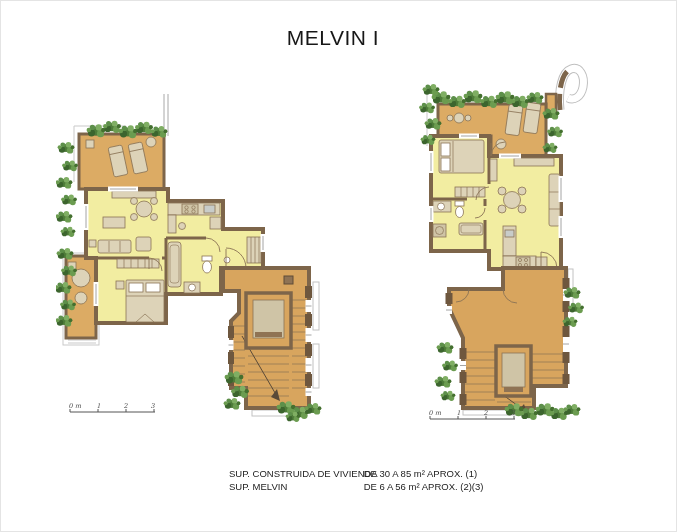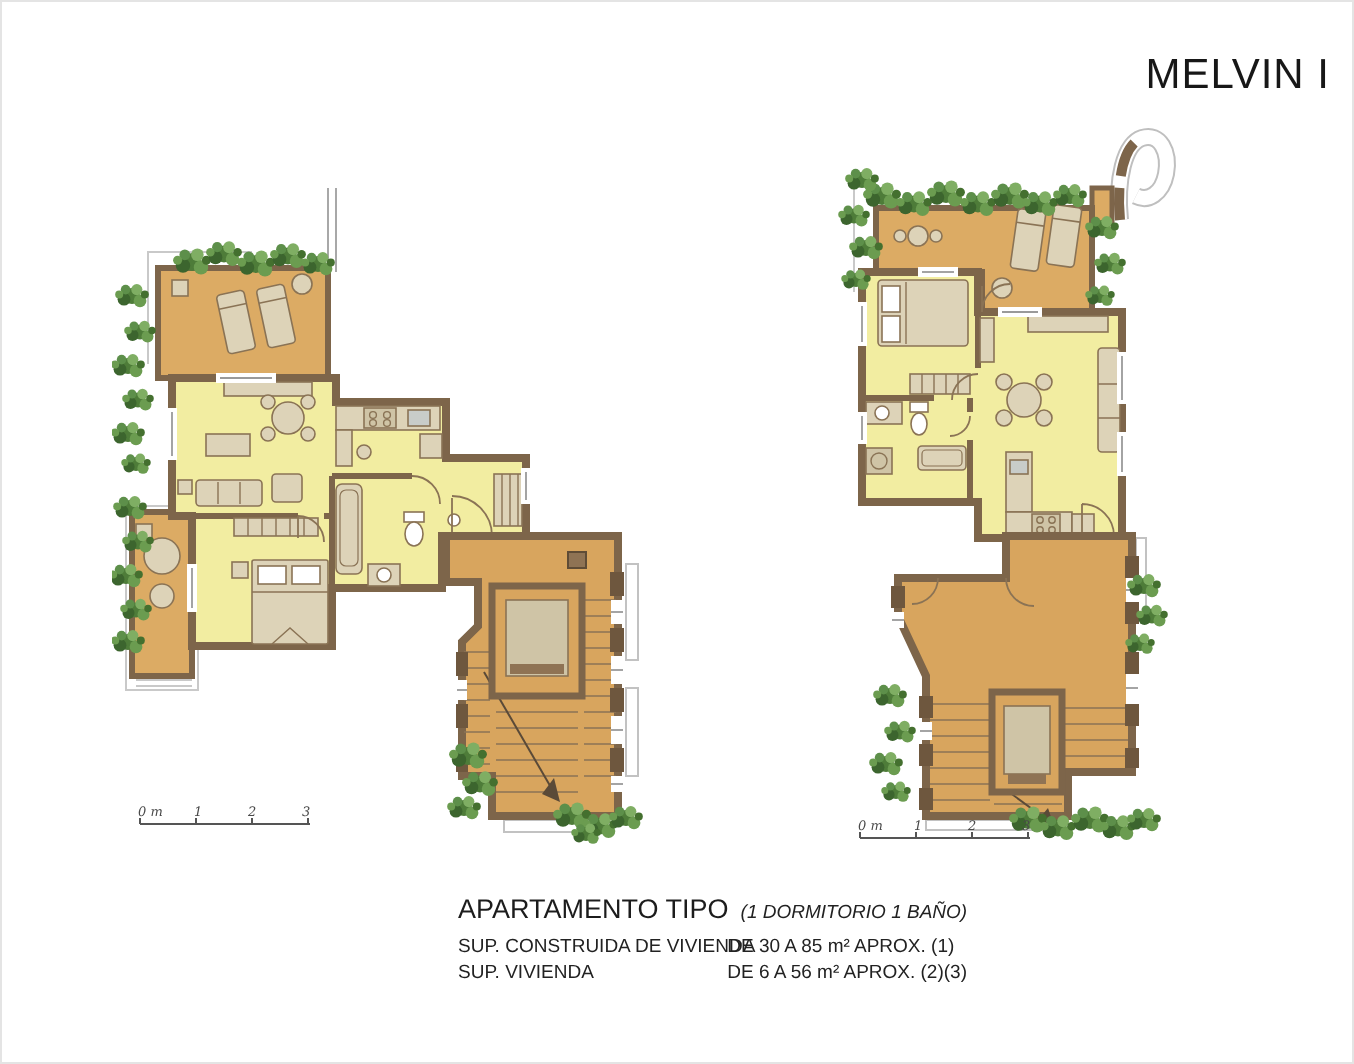--- a/index.html
+++ b/index.html
@@ -1,19 +1,19 @@
 <!DOCTYPE html>
 <html style="--wall: #7d654a; --interior: #f2eda1; --terrace: #dcab64; --landing: #d8a55e; --furniture: #ddd3b8; --plant_dark: #3f6d33; --plant_mid: #5d8f4a; --plant_light: #7fae63; --background: #ffffff;"><head>
 <meta charset="utf-8">
 <style>
   html,body{margin:0;padding:0;background:#fff;}
   .sheet{position:relative;width:677px;height:532px;background:#fff;
          border:1px solid #e4e4e4;box-sizing:border-box;overflow:hidden;
          font-family:"Liberation Sans",sans-serif;}
-  .title{position:absolute;top:25px;left:0;width:664px;text-align:right;
+  .title{position:absolute;top:25px;left:0;width:664px;text-align:center;
          font-size:21px;letter-spacing:0.5px;color:#171717;font-weight:400;}
   .plan{position:absolute;}
   #plan-left{left:55px;top:85px;}
   #plan-right{left:418px;top:55px;}
   .footer-heading{position:absolute;left:228px;top:446px;white-space:nowrap;
          font-size:13.5px;color:#1c1c1c;}
   .footer-heading .note{font-size:9.5px;font-style:italic;margin-left:6px;color:#222;}
   .frow{position:absolute;left:228px;white-space:nowrap;font-size:9.5px;color:#222;}
   .frow .lbl{display:inline-block;width:132px;}
   #frow-0{top:467px;} #frow-1{top:480px;}
@@ -401,25 +401,22 @@
 
     <g class="scalebar" transform="translate(10,352)">
       <text class="sbtext" x="0" y="7">0 m</text>
       <text class="sbtext" x="28" y="7">1</text>
       <text class="sbtext" x="55" y="7">2</text>
       <text class="sbtext" x="82" y="7">3</text>
       <path class="sbline" d="M1 11 H86 M1 8 V11 M29 8 V11 M57 8 V11 M85 8 V11"></path>
     </g>
   </svg>
 
-  <div class="footer-heading">
-    <span>APARTAMENTO TIPO</span><span class="note">(1 DORMITORIO  1 BAÑO)</span>
-  </div>
   <div class="frow" id="frow-0">
     <span class="lbl">SUP. CONSTRUIDA DE VIVIENDA</span>
     <span>DE 30 A 85 m² APROX. (1)</span>
   </div>
   <div class="frow" id="frow-1">
-    <span class="lbl">SUP. VIVIENDA</span>
+    <span class="lbl">SUP. MELVIN</span>
     <span>DE 6 A 56 m² APROX.  (2)(3)</span>
   </div>
 
 </div>
 
 </body></html>

